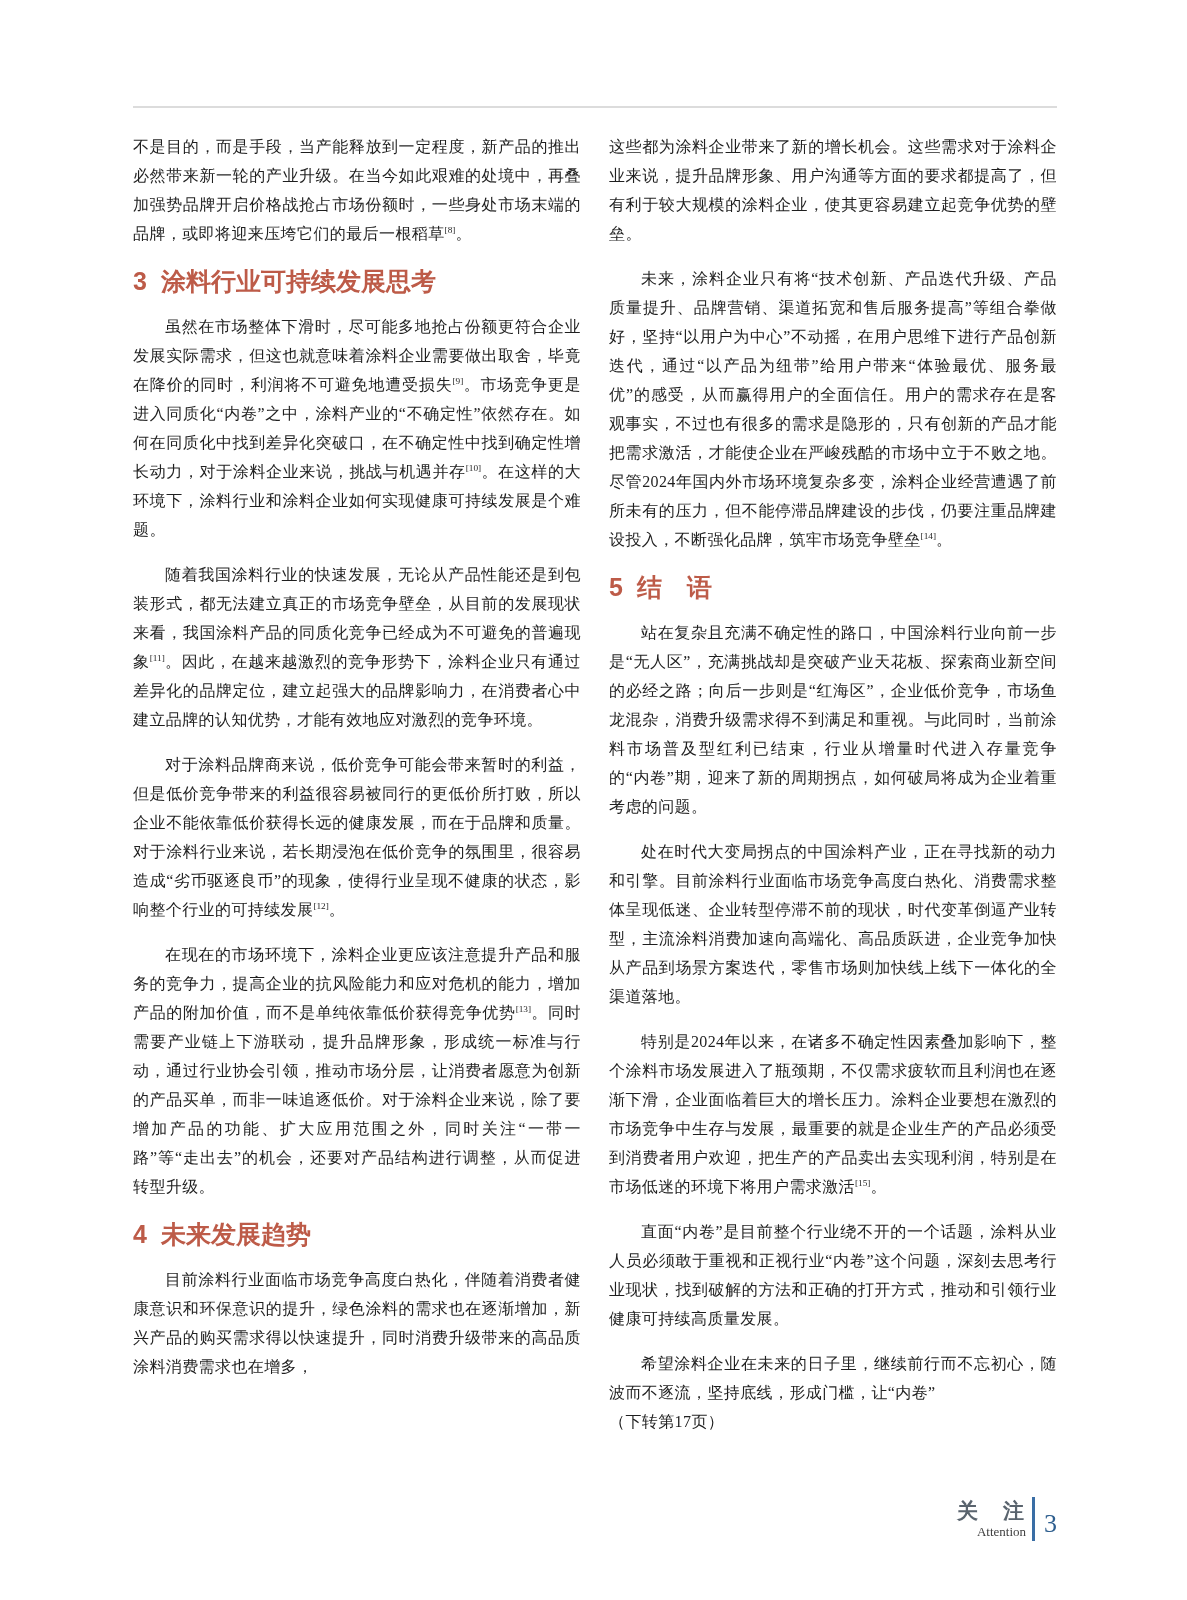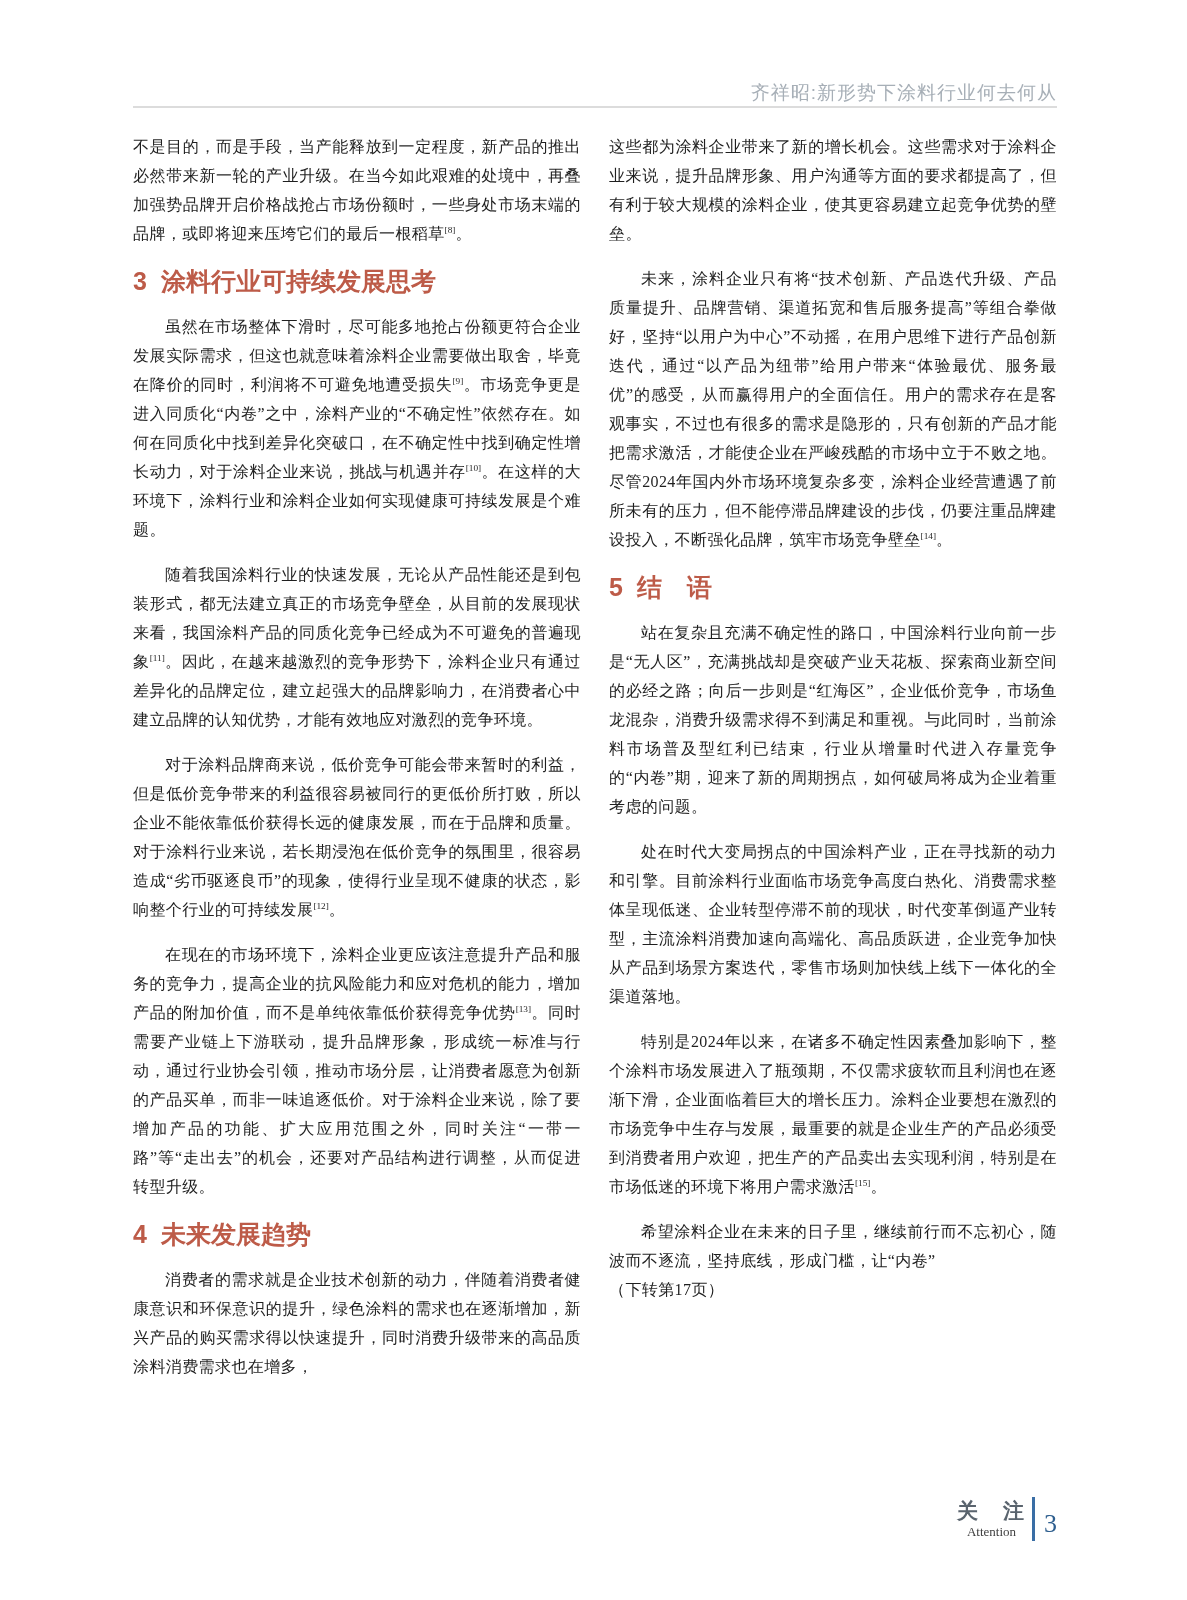--- a/index.html
+++ b/index.html
@@ -77,21 +77,21 @@
     letter-spacing: 1px;
     color: #1f1f1f;
   }
   .footer {
     position: absolute;
     top: 1497px;
     right: 130px;
     display: flex;
     align-items: center;
   }
-  .footer-label { text-align: center; }
+  .footer-label { text-align: right; }
   .footer-cn {
     display: block;
     font-family: "Liberation Sans", "DejaVu Sans", sans-serif;
     font-weight: bold;
     font-size: 21px;
     line-height: 22px;
     letter-spacing: 2px;
     color: #5a646e;
   }
   .footer-en {
@@ -113,49 +113,49 @@
     font-size: 26px;
     color: #2f5f8f;
     padding-top: 10px;
   }
 </style>
 </head>
 <body>
 
 <div class="page">
 
-  <div class="running-title">齐祥昭:新形势下涂料行业何去何从</div>
   <div class="header-rule"></div>
 
   <div class="content">
 
     <div class="col">
       <p>不是目的，而是手段，当产能释放到一定程度，新产品的推出必然带来新一轮的产业升级。在当今如此艰难的处境中，再叠加强势品牌开启价格战抢占市场份额时，一些身处市场末端的品牌，或即将迎来压垮它们的最后一根稻草<sup>[8]</sup>。</p>
       <div class="sec-heading">
         <span class="h-num">3</span><span class="h-title">涂料行业可持续发展思考</span>
       </div>
       <p class="ind">虽然在市场整体下滑时，尽可能多地抢占份额更符合企业发展实际需求，但这也就意味着涂料企业需要做出取舍，毕竟在降价的同时，利润将不可避免地遭受损失<sup>[9]</sup>。市场竞争更是进入同质化“内卷”之中，涂料产业的“不确定性”依然存在。如何在同质化中找到差异化突破口，在不确定性中找到确定性增长动力，对于涂料企业来说，挑战与机遇并存<sup>[10]</sup>。在这样的大环境下，涂料行业和涂料企业如何实现健康可持续发展是个难题。</p>
       <p class="ind">随着我国涂料行业的快速发展，无论从产品性能还是到包装形式，都无法建立真正的市场竞争壁垒，从目前的发展现状来看，我国涂料产品的同质化竞争已经成为不可避免的普遍现象<sup>[11]</sup>。因此，在越来越激烈的竞争形势下，涂料企业只有通过差异化的品牌定位，建立起强大的品牌影响力，在消费者心中建立品牌的认知优势，才能有效地应对激烈的竞争环境。</p>
       <p class="ind">对于涂料品牌商来说，低价竞争可能会带来暂时的利益，但是低价竞争带来的利益很容易被同行的更低价所打败，所以企业不能依靠低价获得长远的健康发展，而在于品牌和质量。对于涂料行业来说，若长期浸泡在低价竞争的氛围里，很容易造成“劣币驱逐良币”的现象，使得行业呈现不健康的状态，影响整个行业的可持续发展<sup>[12]</sup>。</p>
       <p class="ind">在现在的市场环境下，涂料企业更应该注意提升产品和服务的竞争力，提高企业的抗风险能力和应对危机的能力，增加产品的附加价值，而不是单纯依靠低价获得竞争优势<sup>[13]</sup>。同时需要产业链上下游联动，提升品牌形象，形成统一标准与行动，通过行业协会引领，推动市场分层，让消费者愿意为创新的产品买单，而非一味追逐低价。对于涂料企业来说，除了要增加产品的功能、扩大应用范围之外，同时关注“一带一路”等“走出去”的机会，还要对产品结构进行调整，从而促进转型升级。</p>
       <div class="sec-heading">
         <span class="h-num">4</span><span class="h-title">未来发展趋势</span>
       </div>
-      <p class="ind">消费者的需求就是企业技术创新的动力，伴随着消费者健康意识和环保意识的提升，绿色涂料的需求也在逐渐增加，新兴产品的购买需求得以快速提升，同时消费升级带来的高品质涂料消费需求也在增多，</p>
+      <p class="ind">目前涂料行业面临市场竞争高度白热化，伴随着消费者健康意识和环保意识的提升，绿色涂料的需求也在逐渐增加，新兴产品的购买需求得以快速提升，同时消费升级带来的高品质涂料消费需求也在增多，</p>
     </div>
 
     <div class="col">
       <p>这些都为涂料企业带来了新的增长机会。这些需求对于涂料企业来说，提升品牌形象、用户沟通等方面的要求都提高了，但有利于较大规模的涂料企业，使其更容易建立起竞争优势的壁垒。</p>
       <p class="ind">未来，涂料企业只有将“技术创新、产品迭代升级、产品质量提升、品牌营销、渠道拓宽和售后服务提高”等组合拳做好，坚持“以用户为中心”不动摇，在用户思维下进行产品创新迭代，通过“以产品为纽带”给用户带来“体验最优、服务最优”的感受，从而赢得用户的全面信任。用户的需求存在是客观事实，不过也有很多的需求是隐形的，只有创新的产品才能把需求激活，才能使企业在严峻残酷的市场中立于不败之地。尽管2024年国内外市场环境复杂多变，涂料企业经营遭遇了前所未有的压力，但不能停滞品牌建设的步伐，仍要注重品牌建设投入，不断强化品牌，筑牢市场竞争壁垒<sup>[14]</sup>。</p>
       <div class="sec-heading">
         <span class="h-num">5</span><span class="h-title">结　语</span>
       </div>
       <p class="ind">站在复杂且充满不确定性的路口，中国涂料行业向前一步是“无人区”，充满挑战却是突破产业天花板、探索商业新空间的必经之路；向后一步则是“红海区”，企业低价竞争，市场鱼龙混杂，消费升级需求得不到满足和重视。与此同时，当前涂料市场普及型红利已结束，行业从增量时代进入存量竞争的“内卷”期，迎来了新的周期拐点，如何破局将成为企业着重考虑的问题。</p>
       <p class="ind">处在时代大变局拐点的中国涂料产业，正在寻找新的动力和引擎。目前涂料行业面临市场竞争高度白热化、消费需求整体呈现低迷、企业转型停滞不前的现状，时代变革倒逼产业转型，主流涂料消费加速向高端化、高品质跃进，企业竞争加快从产品到场景方案迭代，零售市场则加快线上线下一体化的全渠道落地。</p>
       <p class="ind">特别是2024年以来，在诸多不确定性因素叠加影响下，整个涂料市场发展进入了瓶颈期，不仅需求疲软而且利润也在逐渐下滑，企业面临着巨大的增长压力。涂料企业要想在激烈的市场竞争中生存与发展，最重要的就是企业生产的产品必须受到消费者用户欢迎，把生产的产品卖出去实现利润，特别是在市场低迷的环境下将用户需求激活<sup>[15]</sup>。</p>
+      <p class="ind">直面“内卷”是目前整个行业绕不开的一个话题，涂料从业人员必须敢于重视和正视行业“内卷”这个问题，深刻去思考行业现状，找到破解的方法和正确的打开方式，推动和引领行业健康可持续高质量发展。</p>
       <p class="ind">希望涂料企业在未来的日子里，继续前行而不忘初心，随波而不逐流，坚持底线，形成门槛，让“内卷”</p>
       <p class="turn-note">（下转第17页）</p>
     </div>
 
   </div>
 
   <div class="footer">
     <div class="footer-label">
       <span class="footer-cn">关　注</span>
       <span class="footer-en">Attention</span>

